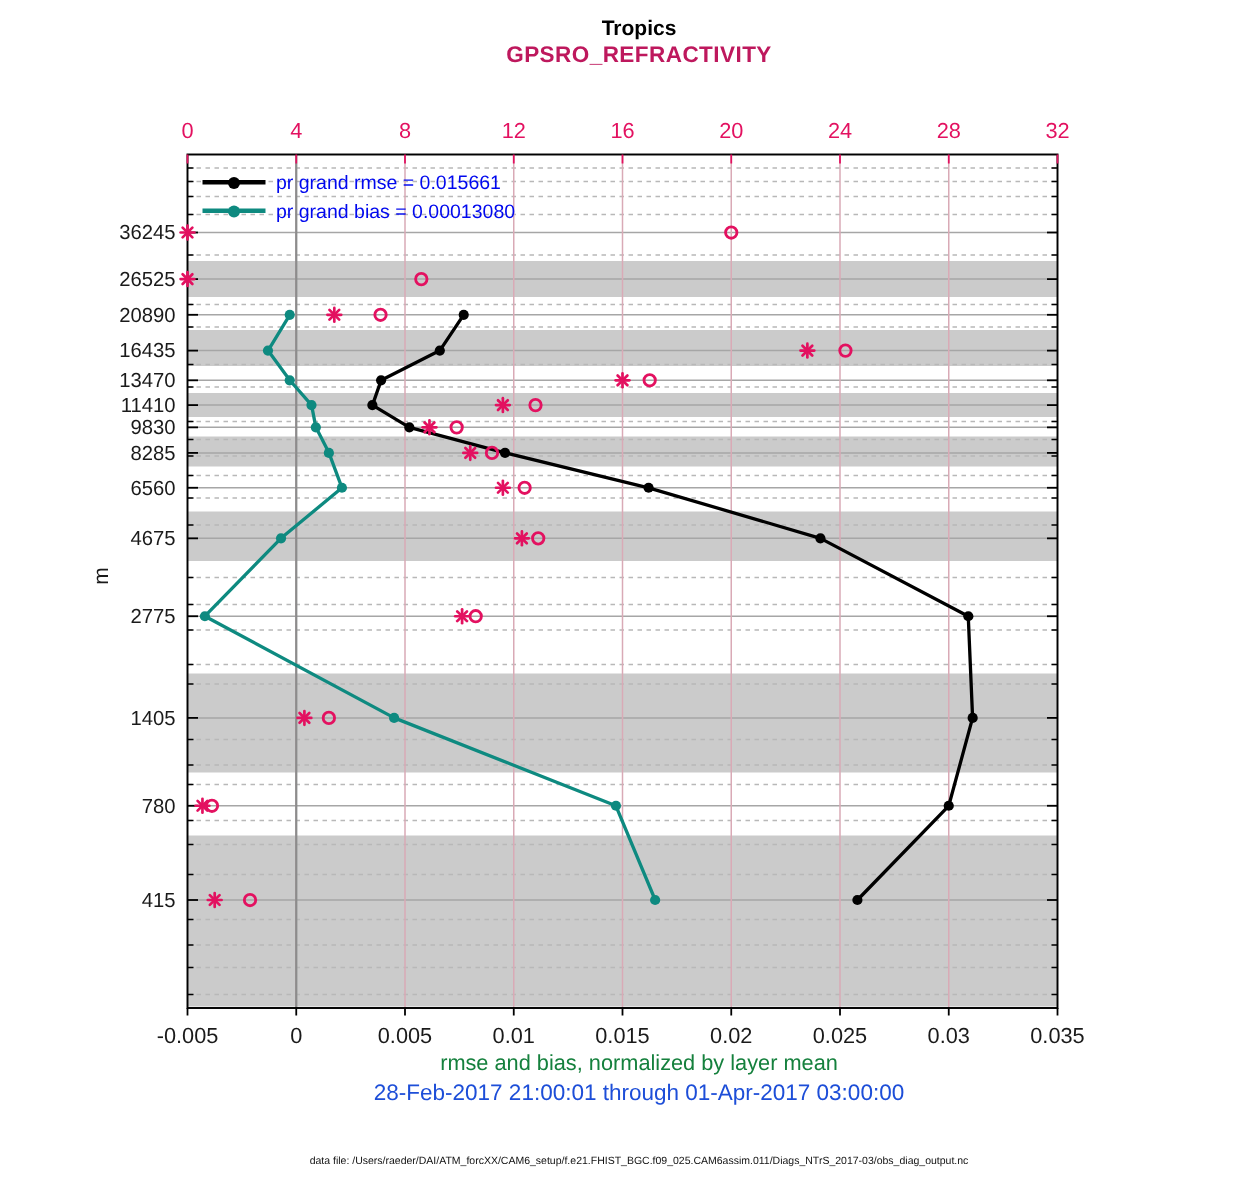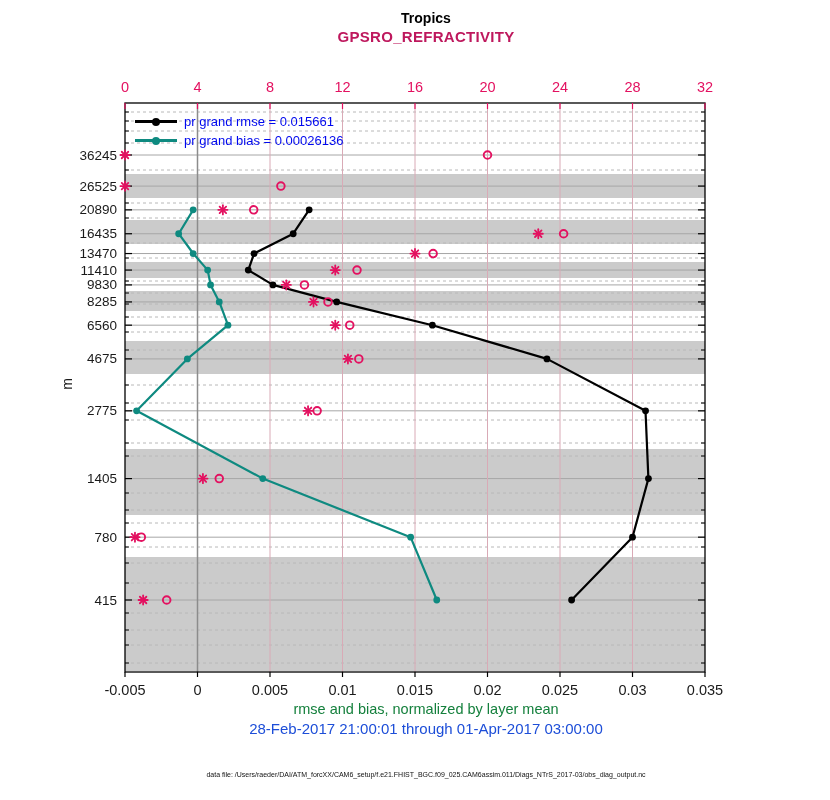--- a/index.html
+++ b/index.html
@@ -331,21 +331,21 @@
     <div class="leg-row">
       <span class="leg-sample" id="leg-sample-0" style="background: rgb(0, 0, 0);">
           <i style="background: rgb(0, 0, 0);"></i>
         </span>
       <span class="leg-label">pr grand rmse = 0.015661</span>
     </div>
     <div class="leg-row">
       <span class="leg-sample" id="leg-sample-1" style="background: rgb(14, 138, 128);">
           <i style="background: rgb(14, 138, 128);"></i>
         </span>
-      <span class="leg-label">pr grand bias = 0.00026136</span>
+      <span class="leg-label">pr grand bias = 0.00013080</span>
     </div>
   </div>
 
   <div class="abs ylabel">m</div>
   <div class="abs ctr xlabel">rmse and bias, normalized by layer mean</div>
   <div class="abs ctr dateline">28-Feb-2017 21:00:01 through 01-Apr-2017 03:00:00</div>
   <div class="abs ctr footer">data file: /Users/raeder/DAI/ATM_forcXX/CAM6_setup/f.e21.FHIST_BGC.f09_025.CAM6assim.011/Diags_NTrS_2017-03/obs_diag_output.nc</div>
 
 </div>
 

